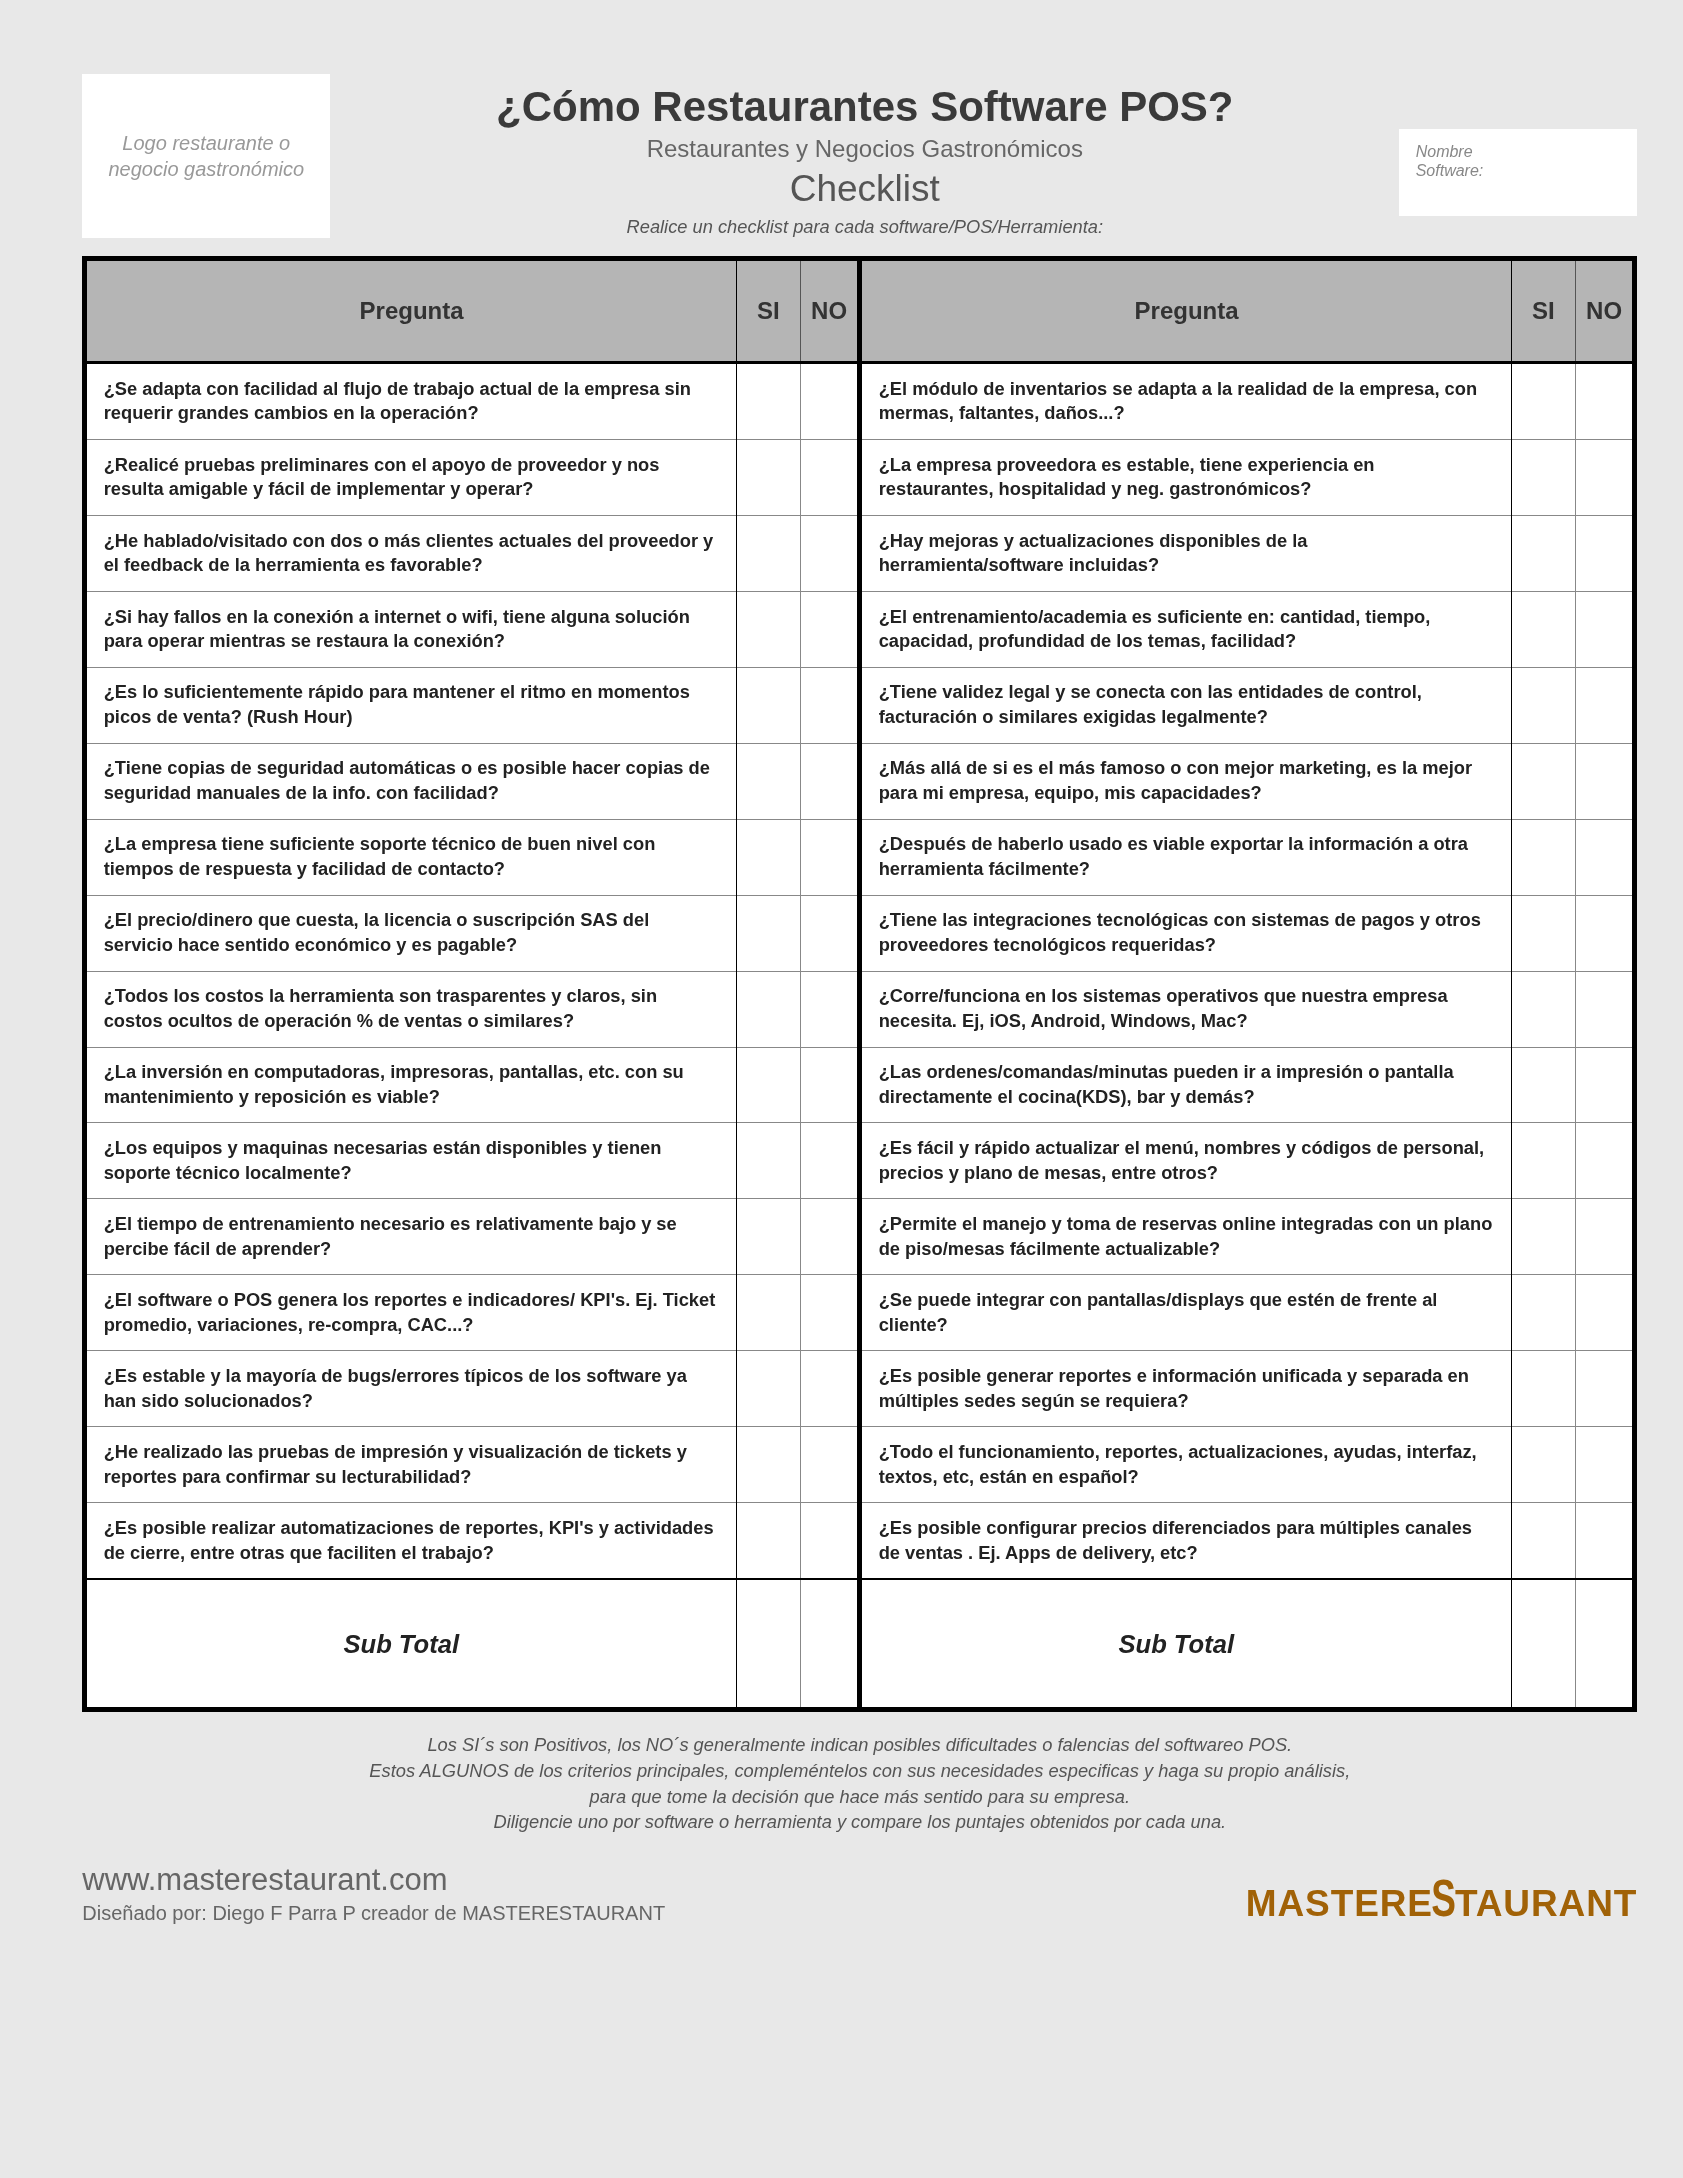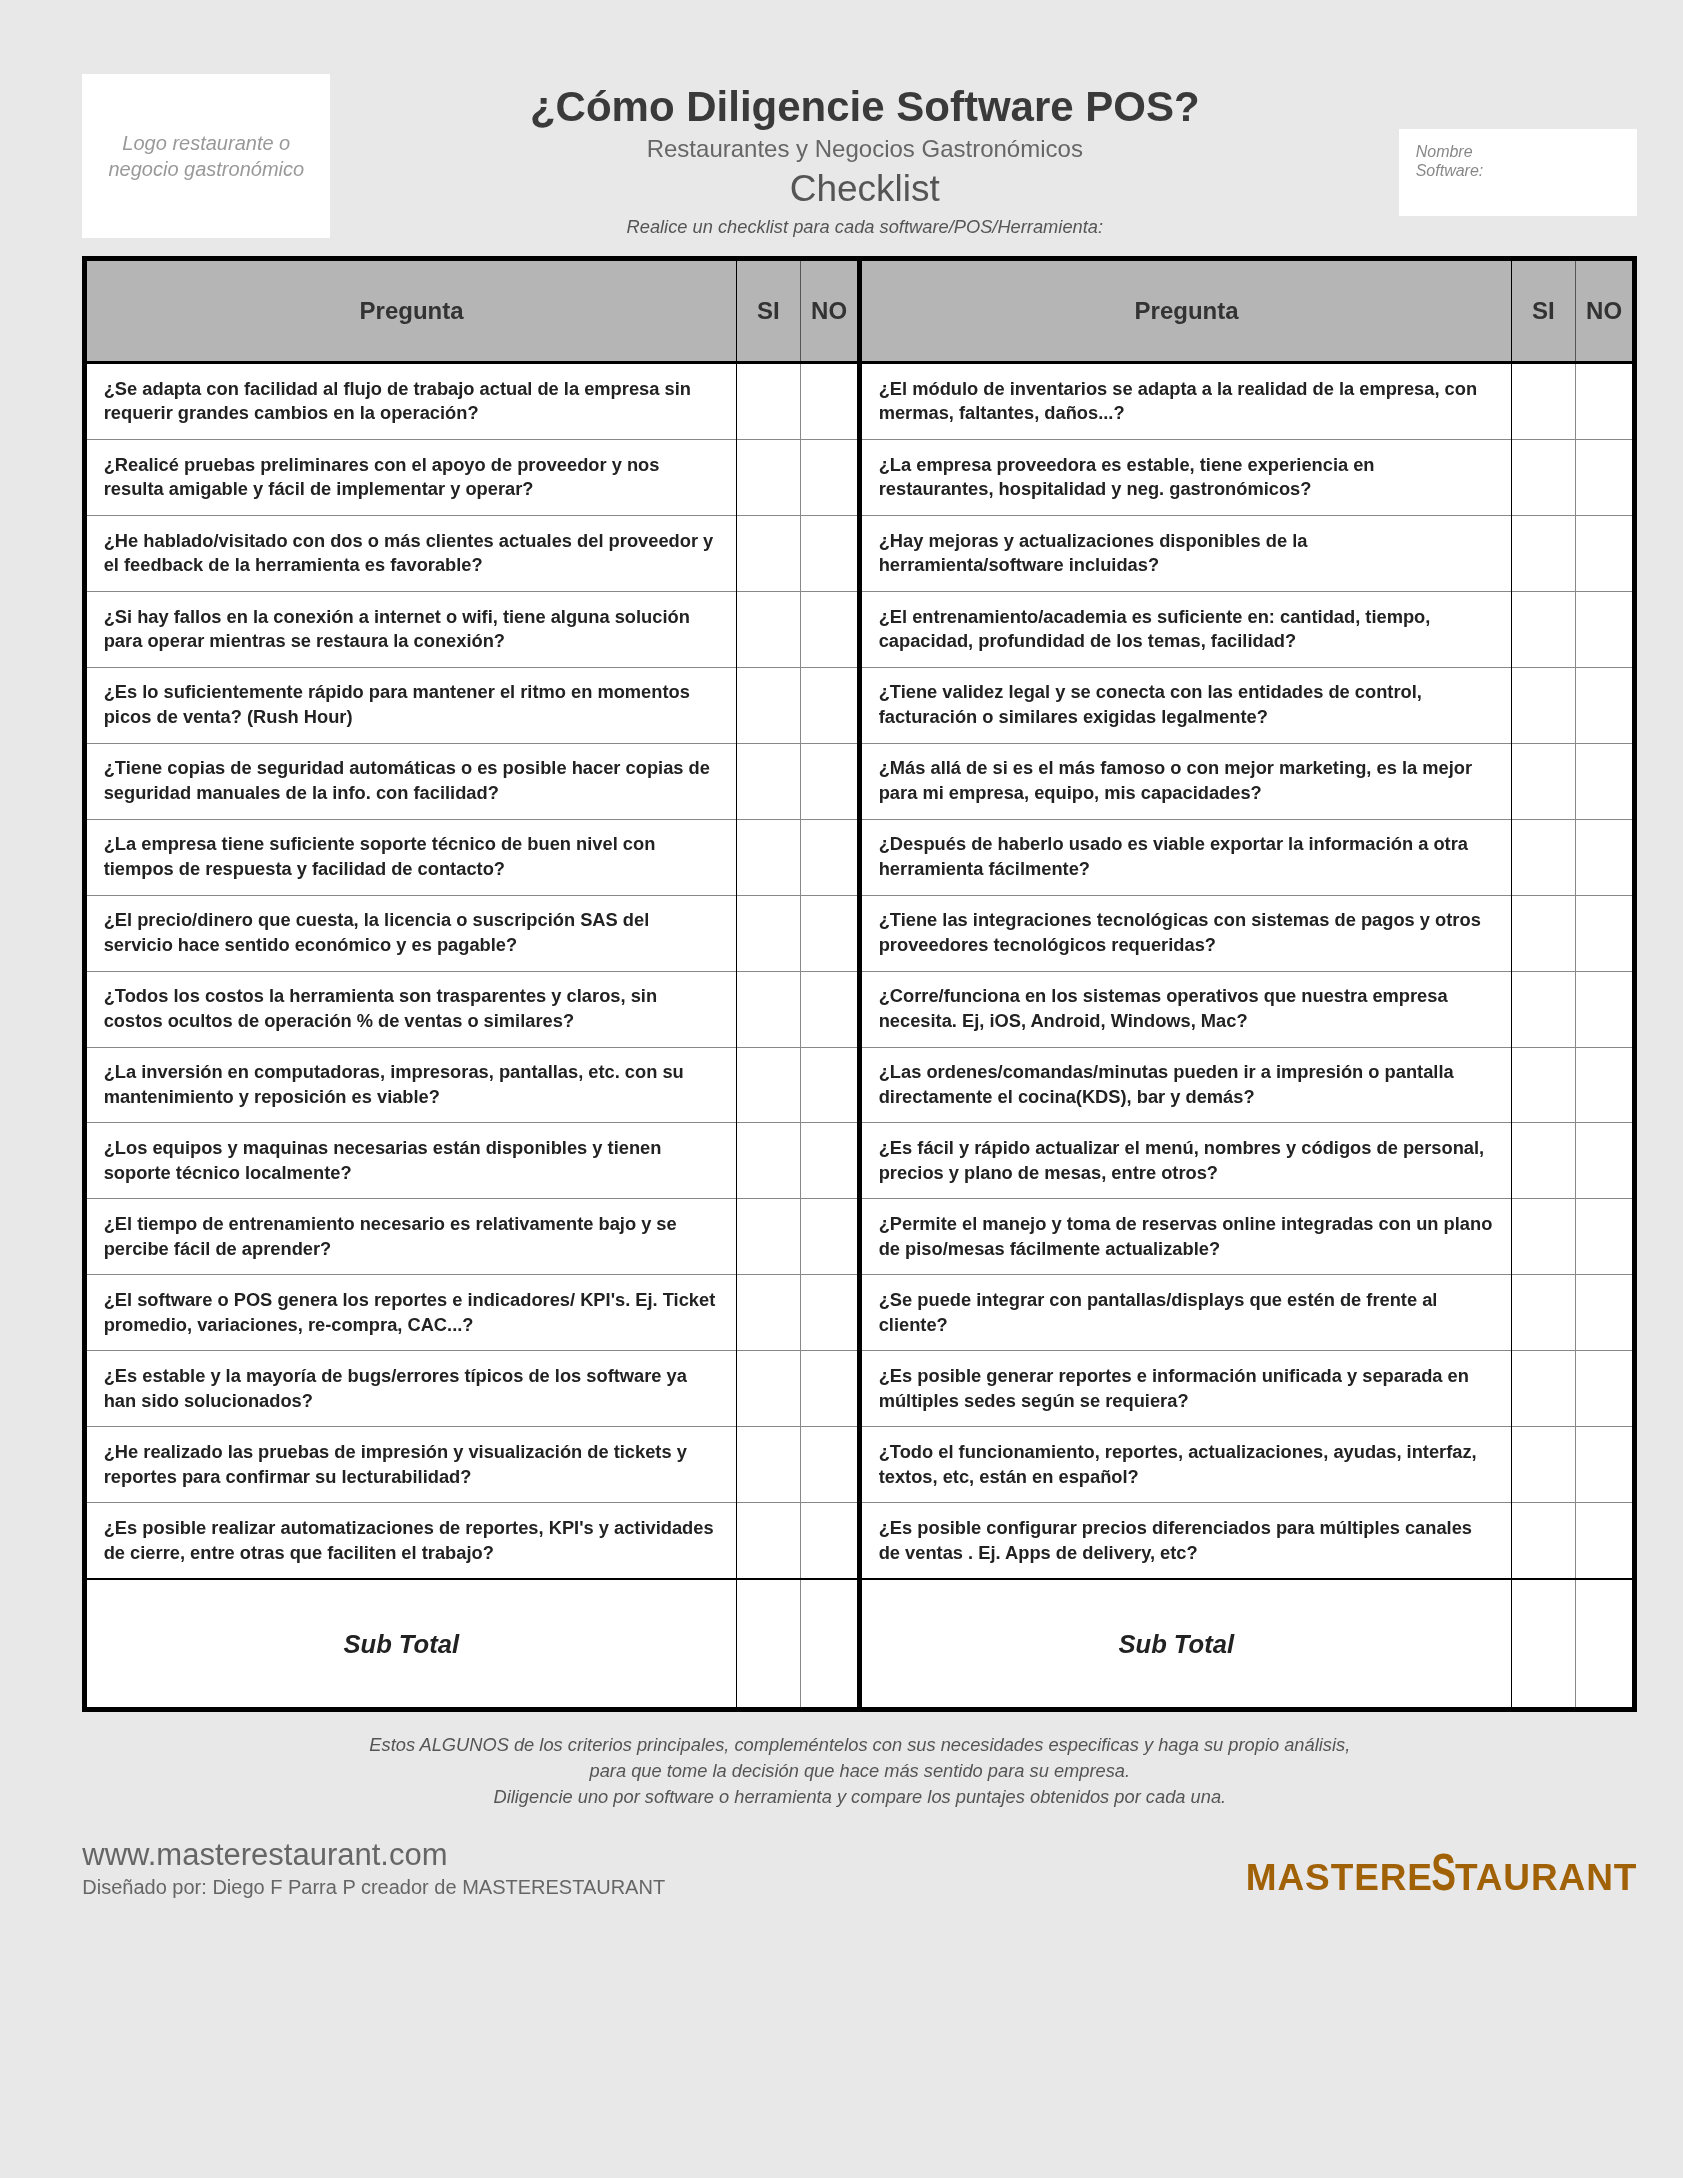--- a/index.html
+++ b/index.html
@@ -160,21 +160,21 @@
 </head>
 <body>
 
 <div class="page">
 
   <div class="header-row">
     <div class="logo-box">
       <span>Logo restaurante o negocio gastronómico</span>
     </div>
     <div class="title-block">
-      <h1>¿Cómo Diligencie Software POS?</h1>
+      <h1>¿Cómo Restaurantes Software POS?</h1>
       <div class="sub1">Restaurantes y Negocios Gastronómicos</div>
       <div class="sub2">Checklist</div>
       <div class="sub3">Realice un checklist para cada software/POS/Herramienta:</div>
     </div>
     <div class="name-box">
       <div>Nombre</div>
       <div>Software:</div>
     </div>
   </div>
 
@@ -371,20 +371,21 @@
               <td class="q">Sub Total</td>
               <td class="si"></td>
               <td class="no"></td>
             </tr>
           </tbody>
       </table>
     </div>
   </div>
 
   <div class="footnotes">
+    <div>Los SI´s son Positivos, los NO´s generalmente indican posibles dificultades o falencias del softwareo POS.</div>
     <div>Estos ALGUNOS de los criterios principales, compleméntelos con sus necesidades especificas y haga su propio análisis,</div>
     <div>para que tome la decisión que hace más sentido para su empresa.</div>
     <div>Diligencie uno por software o herramienta y compare los puntajes obtenidos por cada una.</div>
   </div>
 
   <div class="footer-row">
     <div class="footer-left">
       <div class="url">www.masterestaurant.com</div>
       <div class="credit">Diseñado por: Diego F Parra P creador de MASTERESTAURANT</div>
     </div>

